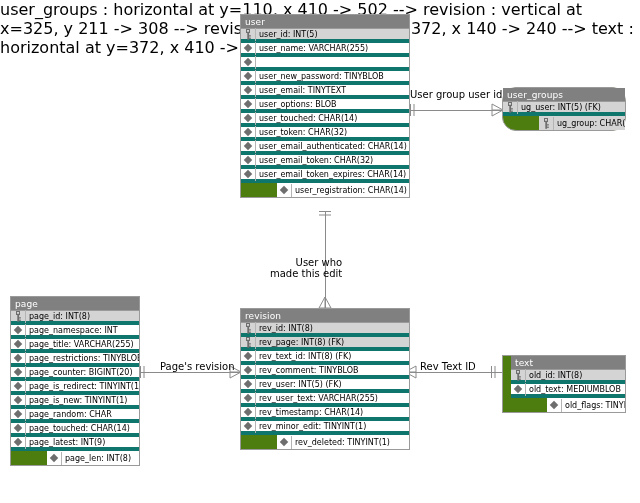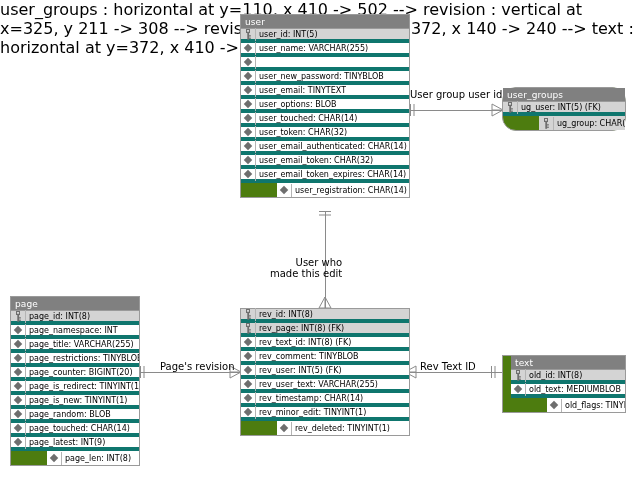--- a/index.html
+++ b/index.html
@@ -338,41 +338,42 @@
       <div class="attr-row">
         <div class="attr-icon">
           <div class="diamond"></div>
         </div>
         <div class="attr-label">page_is_new: TINYINT(1)</div>
       </div>
       <div class="attr-row">
         <div class="attr-icon">
           <div class="diamond"></div>
         </div>
-        <div class="attr-label">page_random: BLOB</div>
+        <div class="attr-label">page_random: CHAR</div>
       </div>
       <div class="attr-row">
         <div class="attr-icon">
           <div class="diamond"></div>
         </div>
         <div class="attr-label">page_touched: CHAR(14)</div>
       </div>
       <div class="attr-row">
         <div class="attr-icon">
           <div class="diamond"></div>
         </div>
         <div class="attr-label">page_latest: INT(9)</div>
       </div>
       <div class="attr-row">
         <div class="attr-icon">
           <div class="diamond"></div>
         </div>
         <div class="attr-label">page_len: INT(8)</div>
       </div>
     </div><div class="entity" style="left: 240px; top: 308px; width: 170px;">
+      <div class="entity-header">revision</div>
       <div class="attr-row pk">
         <div class="attr-icon">
           <svg class="keyicon" width="9" height="11" viewBox="0 0 9 11">
             <g fill="#6e6e6e">
               <rect x="2" y="0" width="4" height="4"></rect>
               <rect x="3.3" y="3.6" width="1.8" height="7.2"></rect>
               <rect x="5.1" y="6.2" width="1.7" height="1.3"></rect>
               <rect x="5.1" y="8.6" width="1.7" height="1.3"></rect>
             </g>
             <rect x="3.2" y="1.1" width="1.6" height="1.6" fill="#ffffff"></rect>

